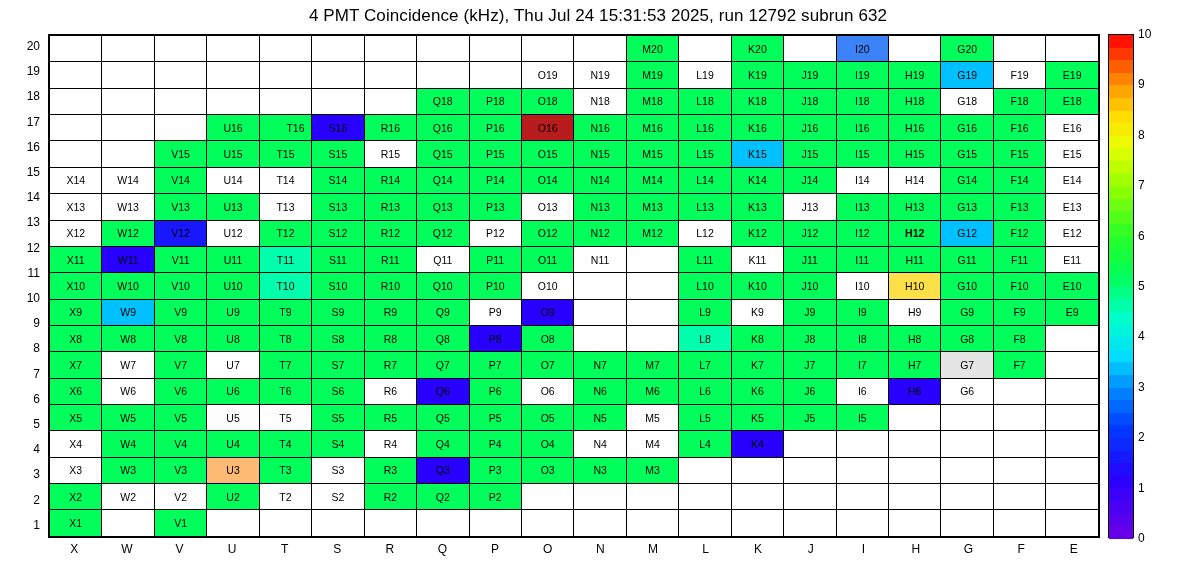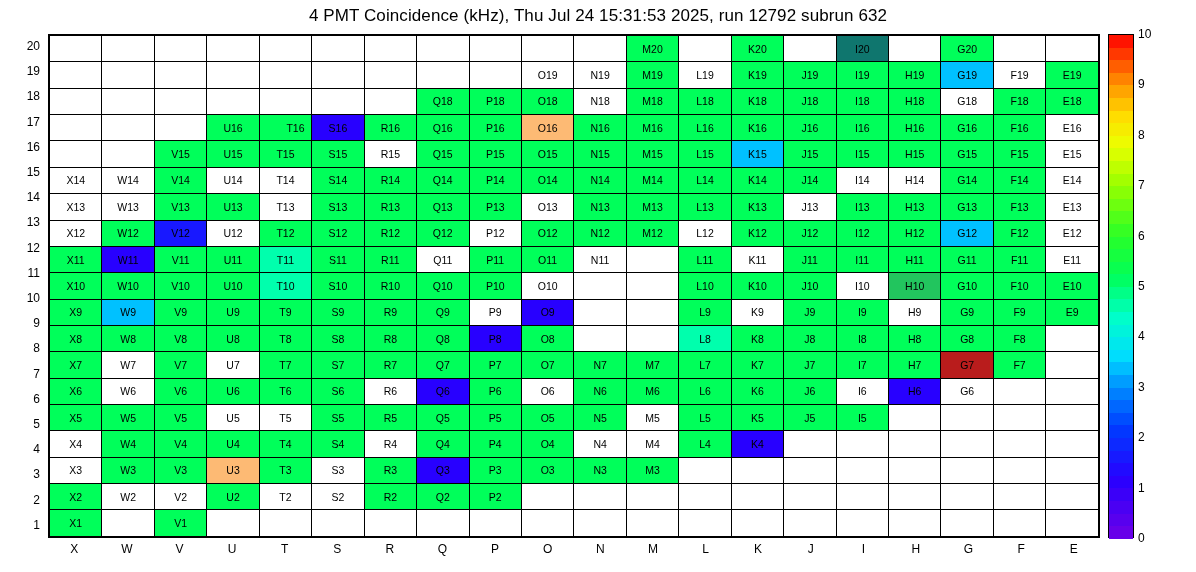--- a/index.html
+++ b/index.html
@@ -92,21 +92,21 @@
             <td style="background: rgb(255, 255, 255);"></td>
             <td style="background: rgb(255, 255, 255);"></td>
             <td style="background: rgb(255, 255, 255);"></td>
             <td style="background: rgb(255, 255, 255);"></td>
             <td style="background: rgb(255, 255, 255);"></td>
             <td style="background: rgb(255, 255, 255);"></td>
             <td style="background: rgb(0, 255, 90); color: rgb(0, 0, 0);">M20</td>
             <td style="background: rgb(255, 255, 255);"></td>
             <td style="background: rgb(0, 255, 90); color: rgb(0, 0, 0);">K20</td>
             <td style="background: rgb(255, 255, 255);"></td>
-            <td style="background: #0f766e; color: rgb(0, 0, 0);">I20</td>
+            <td style="background: #3b82f6; color: rgb(0, 0, 0);">I20</td>
             <td style="background: rgb(255, 255, 255);"></td>
             <td style="background: rgb(0, 255, 90); color: rgb(0, 0, 0);">G20</td>
             <td style="background: rgb(255, 255, 255);"></td>
             <td style="background: rgb(255, 255, 255);"></td>
           </tr>
           <tr>
             <td style="background: rgb(255, 255, 255);"></td>
             <td style="background: rgb(255, 255, 255);"></td>
             <td style="background: rgb(255, 255, 255);"></td>
             <td style="background: rgb(255, 255, 255);"></td>
@@ -152,21 +152,21 @@
           <tr>
             <td style="background: rgb(255, 255, 255);"></td>
             <td style="background: rgb(255, 255, 255);"></td>
             <td style="background: rgb(255, 255, 255);"></td>
             <td style="background: rgb(0, 255, 90); color: rgb(0, 0, 0);">U16</td>
             <td style="background: rgb(0, 255, 90); color: rgb(0, 0, 0); padding-left: 20px;">T16</td>
             <td style="background: rgb(40, 0, 255); color: rgb(0, 0, 0);">S16</td>
             <td style="background: rgb(0, 255, 90); color: rgb(0, 0, 0);">R16</td>
             <td style="background: rgb(0, 255, 90); color: rgb(0, 0, 0);">Q16</td>
             <td style="background: rgb(0, 255, 90); color: rgb(0, 0, 0);">P16</td>
-            <td style="background: #fdba74; color: rgb(0, 0, 0);">O16</td>
+            <td style="background: #b91c1c; color: rgb(0, 0, 0);">O16</td>
             <td style="background: rgb(0, 255, 90); color: rgb(0, 0, 0);">N16</td>
             <td style="background: rgb(0, 255, 90); color: rgb(0, 0, 0);">M16</td>
             <td style="background: rgb(0, 255, 90); color: rgb(0, 0, 0);">L16</td>
             <td style="background: rgb(0, 255, 90); color: rgb(0, 0, 0);">K16</td>
             <td style="background: rgb(0, 255, 90); color: rgb(0, 0, 0);">J16</td>
             <td style="background: rgb(0, 255, 90); color: rgb(0, 0, 0);">I16</td>
             <td style="background: rgb(0, 255, 90); color: rgb(0, 0, 0);">H16</td>
             <td style="background: rgb(0, 255, 90); color: rgb(0, 0, 0);">G16</td>
             <td style="background: rgb(0, 255, 90); color: rgb(0, 0, 0);">F16</td>
             <td style="background: rgb(255, 255, 255); color: rgb(0, 0, 0);">E16</td>
@@ -247,21 +247,21 @@
             <td style="background: rgb(0, 255, 90); color: rgb(0, 0, 0);">R12</td>
             <td style="background: rgb(0, 255, 90); color: rgb(0, 0, 0);">Q12</td>
             <td style="background: rgb(255, 255, 255); color: rgb(0, 0, 0);">P12</td>
             <td style="background: rgb(0, 255, 90); color: rgb(0, 0, 0);">O12</td>
             <td style="background: rgb(0, 255, 90); color: rgb(0, 0, 0);">N12</td>
             <td style="background: rgb(0, 255, 90); color: rgb(0, 0, 0);">M12</td>
             <td style="background: rgb(255, 255, 255); color: rgb(0, 0, 0);">L12</td>
             <td style="background: rgb(0, 255, 90); color: rgb(0, 0, 0);">K12</td>
             <td style="background: rgb(0, 255, 90); color: rgb(0, 0, 0);">J12</td>
             <td style="background: rgb(0, 255, 90); color: rgb(0, 0, 0);">I12</td>
-            <td style="background: rgb(0, 255, 90); color: rgb(0, 0, 0);">H12</td>
+            <td style="background: rgb(0, 255, 90); color: rgb(0, 0, 0); font-weight: bold;">H12</td>
             <td style="background: rgb(0, 193, 255); color: rgb(0, 0, 0);">G12</td>
             <td style="background: rgb(0, 255, 90); color: rgb(0, 0, 0);">F12</td>
             <td style="background: rgb(255, 255, 255); color: rgb(0, 0, 0);">E12</td>
           </tr>
           <tr>
             <td style="background: rgb(0, 255, 90); color: rgb(0, 0, 0);">X11</td>
             <td style="background: rgb(40, 0, 255); color: rgb(0, 0, 0);">W11</td>
             <td style="background: rgb(0, 255, 90); color: rgb(0, 0, 0);">V11</td>
             <td style="background: rgb(0, 255, 90); color: rgb(0, 0, 0);">U11</td>
             <td style="background: rgb(0, 255, 173); color: rgb(0, 0, 0);">T11</td>
@@ -291,21 +291,21 @@
             <td style="background: rgb(0, 255, 90); color: rgb(0, 0, 0);">R10</td>
             <td style="background: rgb(0, 255, 90); color: rgb(0, 0, 0);">Q10</td>
             <td style="background: rgb(0, 255, 90); color: rgb(0, 0, 0);">P10</td>
             <td style="background: rgb(255, 255, 255); color: rgb(0, 0, 0);">O10</td>
             <td style="background: rgb(255, 255, 255);"></td>
             <td style="background: rgb(255, 255, 255);"></td>
             <td style="background: rgb(0, 255, 90); color: rgb(0, 0, 0);">L10</td>
             <td style="background: rgb(0, 255, 90); color: rgb(0, 0, 0);">K10</td>
             <td style="background: rgb(0, 255, 90); color: rgb(0, 0, 0);">J10</td>
             <td style="background: rgb(255, 255, 255); color: rgb(0, 0, 0);">I10</td>
-            <td style="background: #22c55e; color: rgb(0, 0, 0);">H10</td>
+            <td style="background: #fde047; color: rgb(0, 0, 0);">H10</td>
             <td style="background: rgb(0, 255, 90); color: rgb(0, 0, 0);">G10</td>
             <td style="background: rgb(0, 255, 90); color: rgb(0, 0, 0);">F10</td>
             <td style="background: rgb(0, 255, 90); color: rgb(0, 0, 0);">E10</td>
           </tr>
           <tr>
             <td style="background: rgb(0, 255, 90); color: rgb(0, 0, 0);">X9</td>
             <td style="background: rgb(0, 193, 255); color: rgb(0, 0, 0);">W9</td>
             <td style="background: rgb(0, 255, 90); color: rgb(0, 0, 0);">V9</td>
             <td style="background: rgb(0, 255, 90); color: rgb(0, 0, 0);">U9</td>
             <td style="background: rgb(0, 255, 90); color: rgb(0, 0, 0);">T9</td>
@@ -358,21 +358,21 @@
             <td style="background: rgb(0, 255, 90); color: rgb(0, 0, 0);">Q7</td>
             <td style="background: rgb(0, 255, 90); color: rgb(0, 0, 0);">P7</td>
             <td style="background: rgb(0, 255, 90); color: rgb(0, 0, 0);">O7</td>
             <td style="background: rgb(0, 255, 90); color: rgb(0, 0, 0);">N7</td>
             <td style="background: rgb(0, 255, 90); color: rgb(0, 0, 0);">M7</td>
             <td style="background: rgb(0, 255, 90); color: rgb(0, 0, 0);">L7</td>
             <td style="background: rgb(0, 255, 90); color: rgb(0, 0, 0);">K7</td>
             <td style="background: rgb(0, 255, 90); color: rgb(0, 0, 0);">J7</td>
             <td style="background: rgb(0, 255, 90); color: rgb(0, 0, 0);">I7</td>
             <td style="background: rgb(0, 255, 90); color: rgb(0, 0, 0);">H7</td>
-            <td style="background: #b91c1c; color: rgb(0, 0, 0);">G7</td>
+            <td style="background: #e5e5e5; color: rgb(0, 0, 0);">G7</td>
             <td style="background: rgb(0, 255, 90); color: rgb(0, 0, 0);">F7</td>
             <td style="background: rgb(255, 255, 255);"></td>
           </tr>
           <tr>
             <td style="background: rgb(0, 255, 90); color: rgb(0, 0, 0);">X6</td>
             <td style="background: rgb(255, 255, 255); color: rgb(0, 0, 0);">W6</td>
             <td style="background: rgb(0, 255, 90); color: rgb(0, 0, 0);">V6</td>
             <td style="background: rgb(0, 255, 90); color: rgb(0, 0, 0);">U6</td>
             <td style="background: rgb(0, 255, 90); color: rgb(0, 0, 0);">T6</td>
             <td style="background: rgb(0, 255, 90); color: rgb(0, 0, 0);">S6</td>

